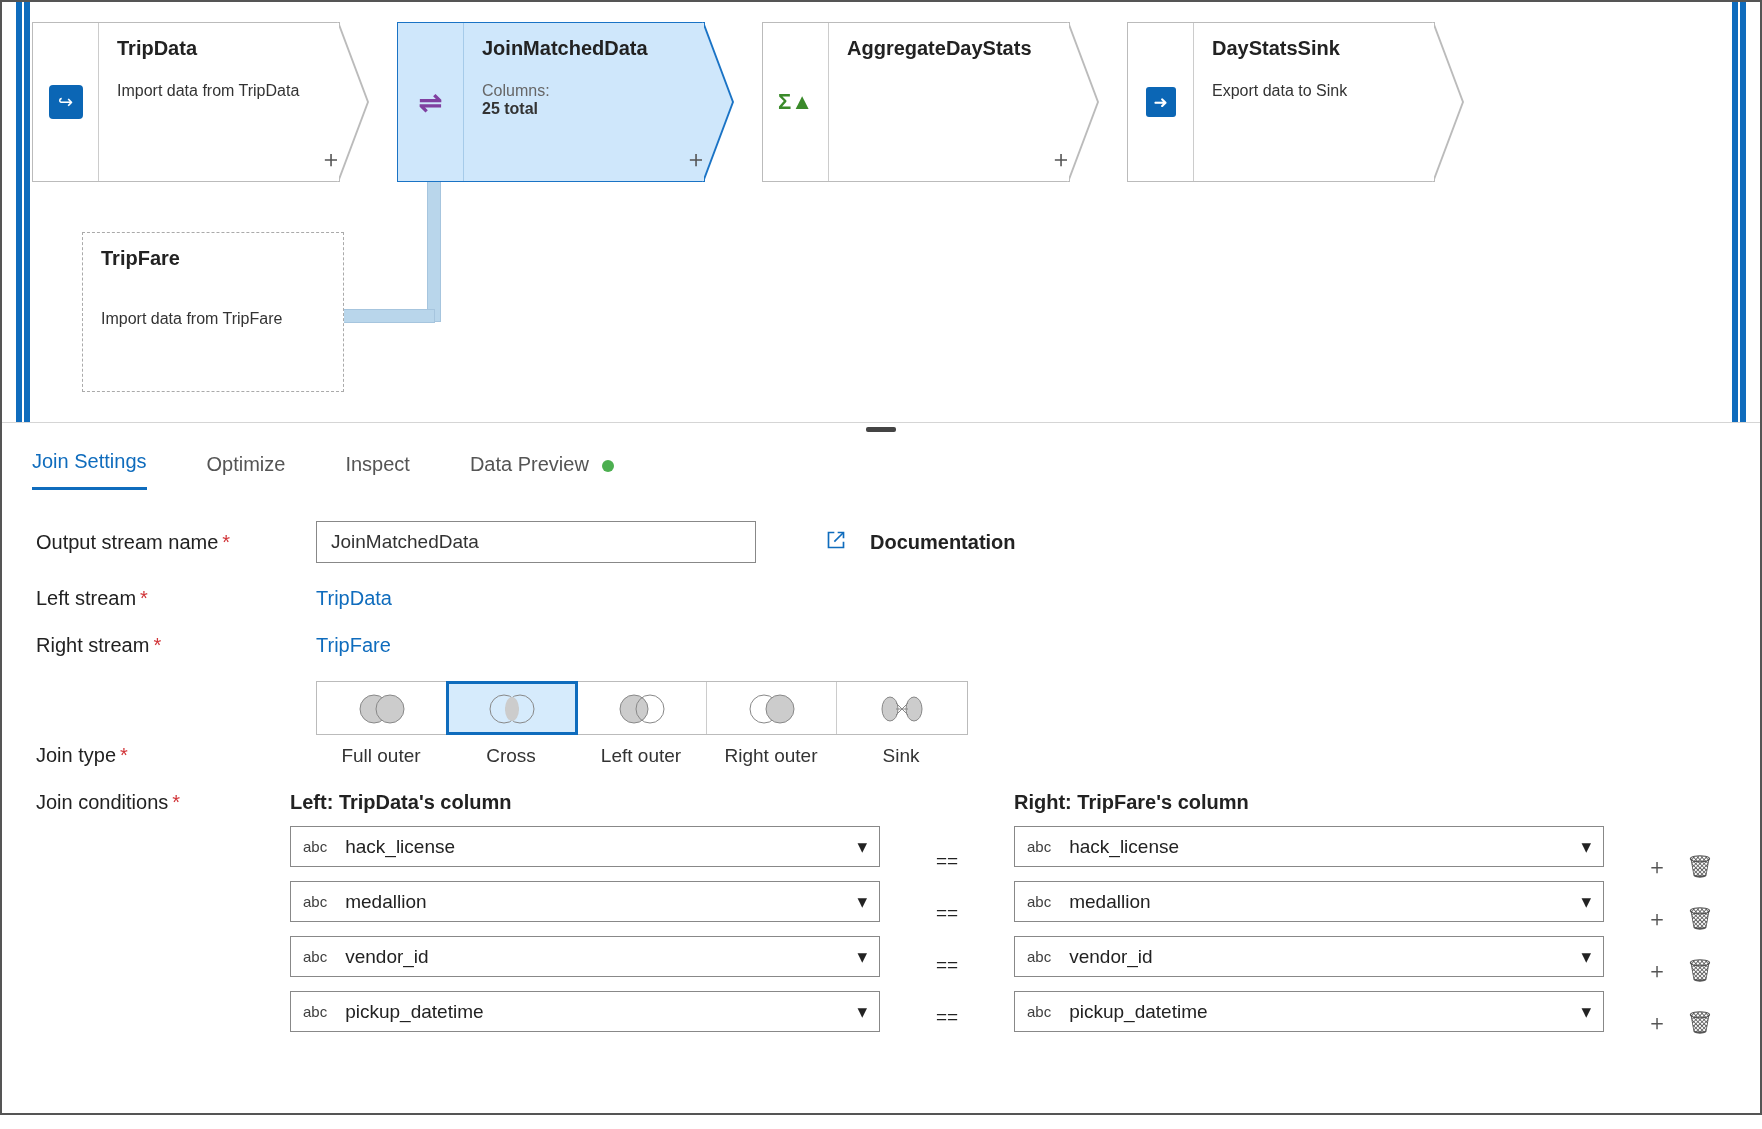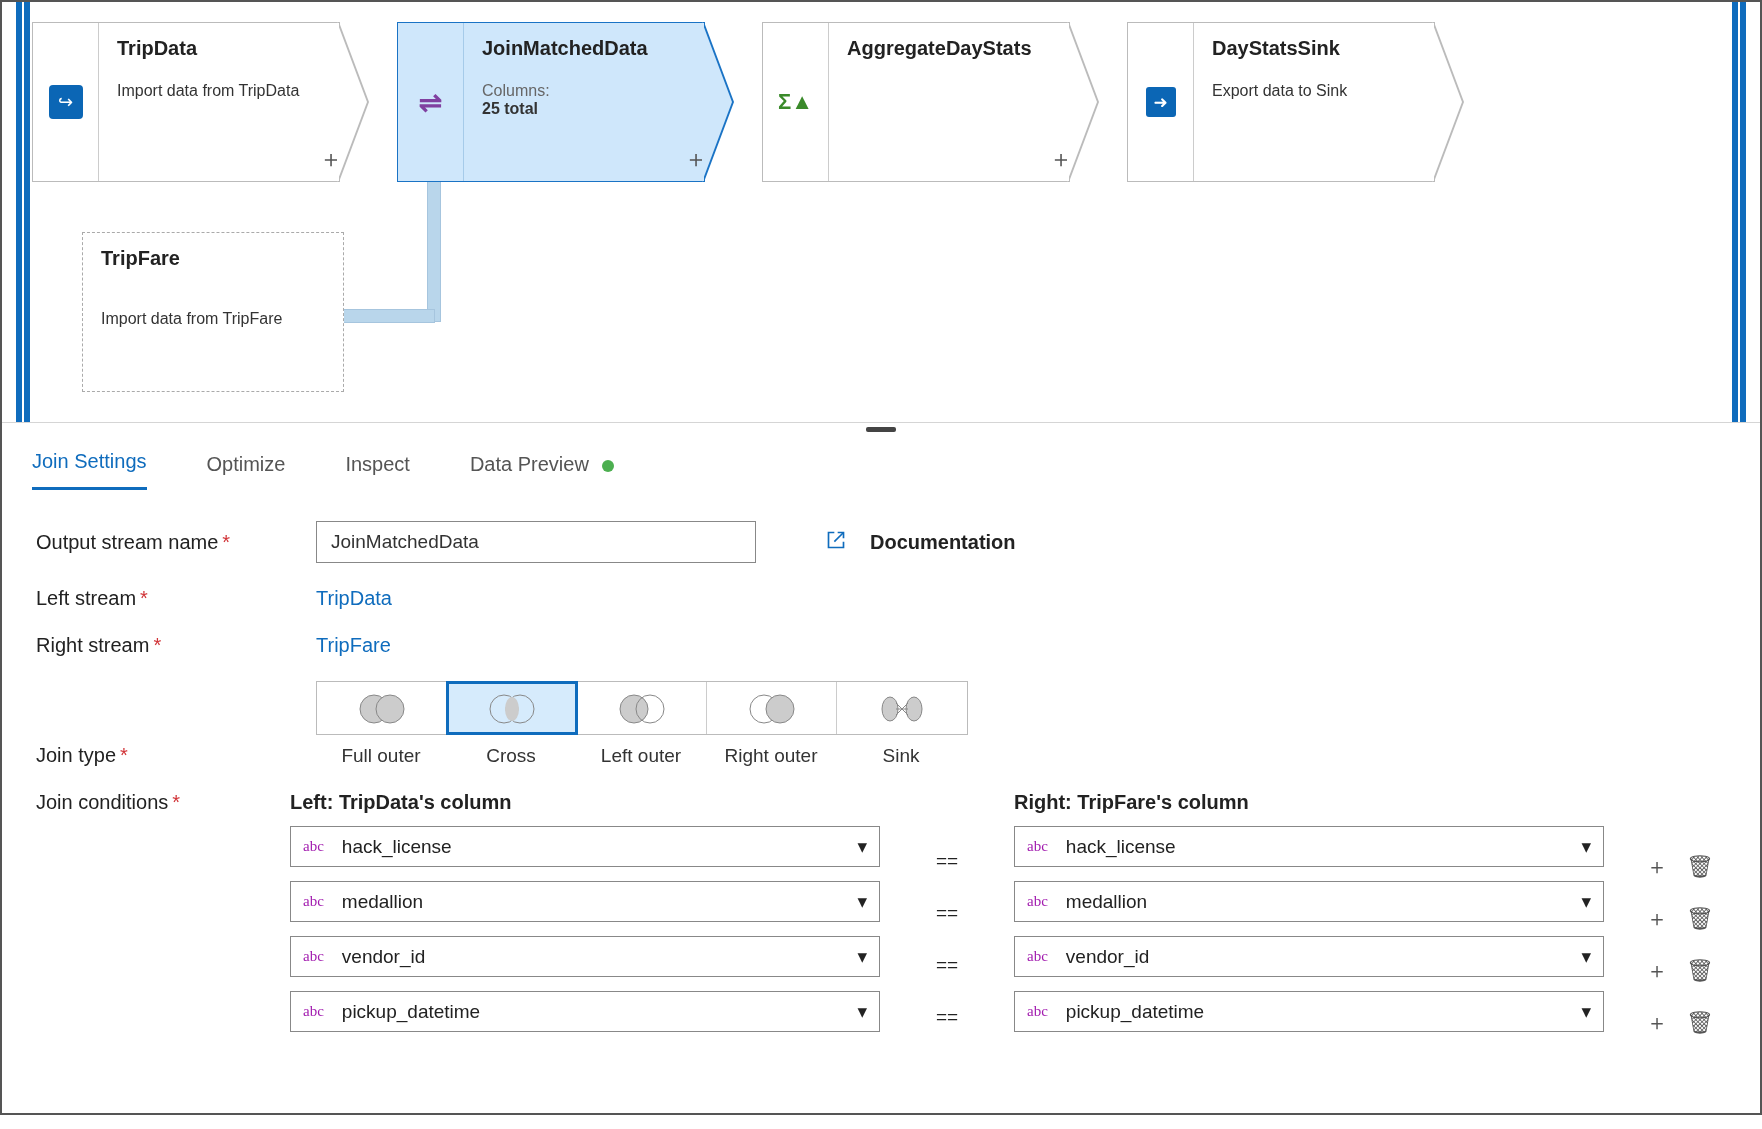--- a/index.html
+++ b/index.html
@@ -121,21 +121,21 @@
   .jtlabels span { width:130px; text-align:center; font-size:19px; color:#333;}
   .venn svg { display:block; margin:0 auto;}
   .conds { display:flex; gap:42px;margin-left:46px; }
   .condcol { width:590px;}
   .condhead { font-weight:600; font-size:20px; margin-bottom:12px;}
   .sel-field {
     display:flex; align-items:center; border:1px solid #888;
     padding:8px 12px; margin-bottom:14px; background:#fff; cursor:pointer;
     font-size:19px; color:#222;
   }
-  .sel-field .abc { color:#a21caf; font-size:15px; margin-right:18px;font-family:Liberation Serif, serif;}
+  .sel-field .abc { color:#404040; font-size:15px; margin-right:18px;}
   .sel-field .caret { margin-left:auto; }
   .midop { width:50px; text-align:center; font-size:19px; padding-top:50px;}
   .midop div { height:52px; line-height:40px;}
   .rowops { width:80px; padding-top:50px;}
   .rowops div { height:52px; display:flex; gap:18px; align-items:center; justify-content:flex-start; font-size:22px; color:#555;}
   .rowops div span { cursor:pointer;}
   .icon-join { font-size:28px; color:#8040a0; font-weight:700;}
   .icon-src { width:34px;height:34px;background:#0b66b5;border-radius:4px;display:flex;align-items:center;justify-content:center;color:#fff;font-size:18px;}
   .icon-agg { color:#3a8a2a; font-weight:700; font-size:22px;}
   .icon-sink { width:30px;height:30px;background:#0b66b5;border-radius:3px;display:flex;align-items:center;justify-content:center;color:#fff;}

